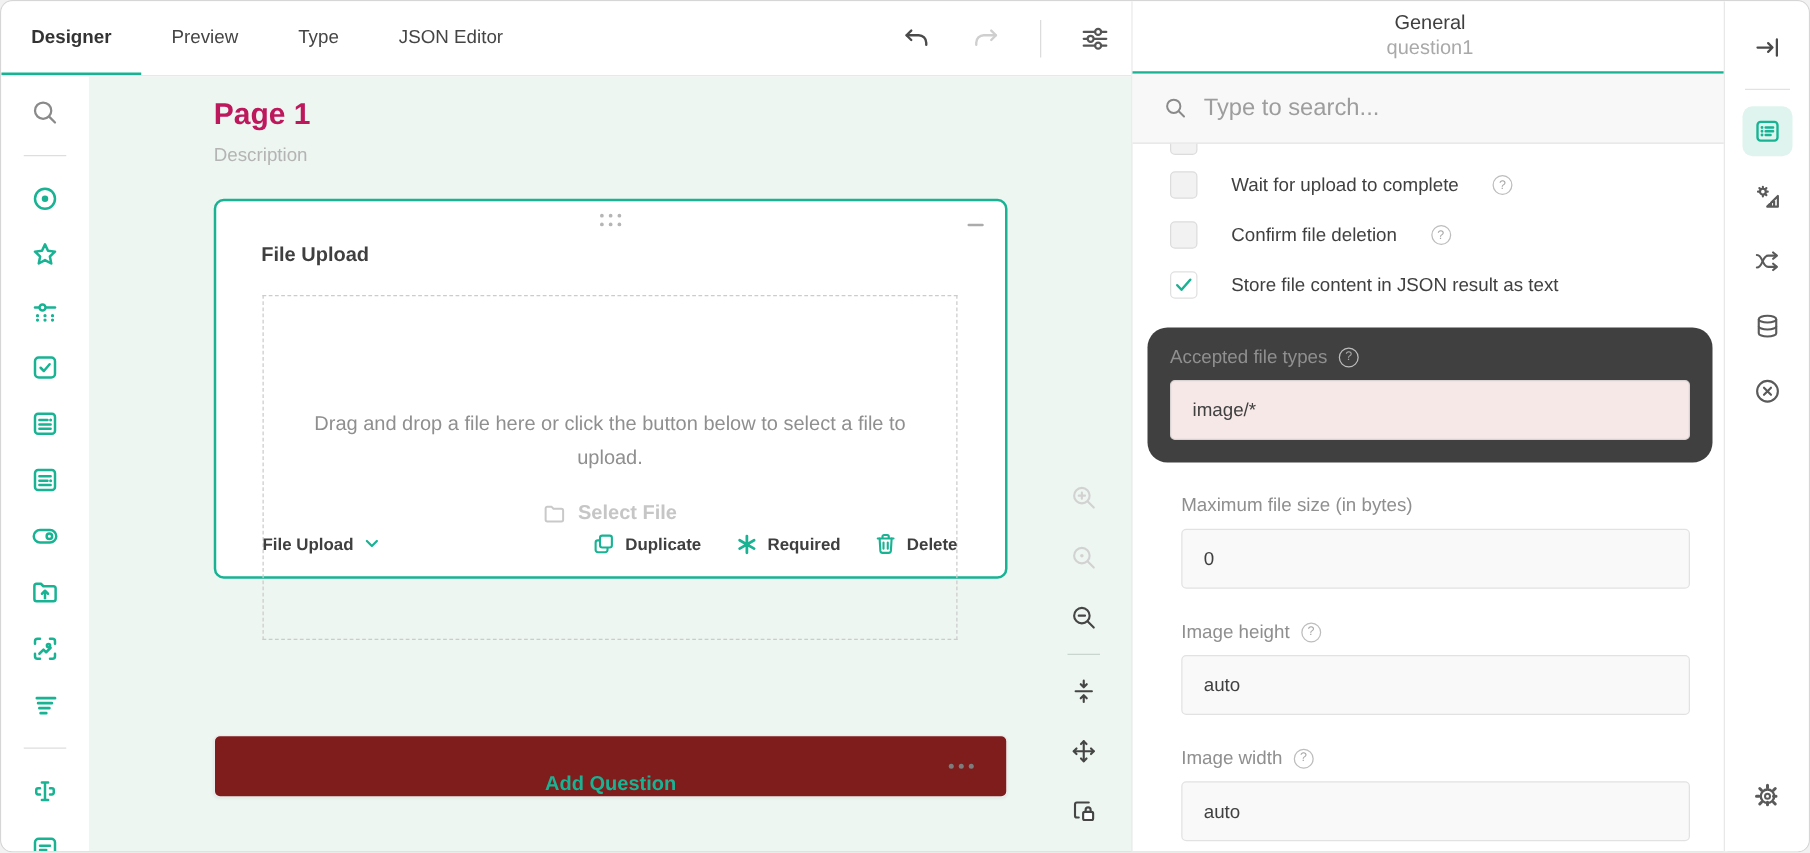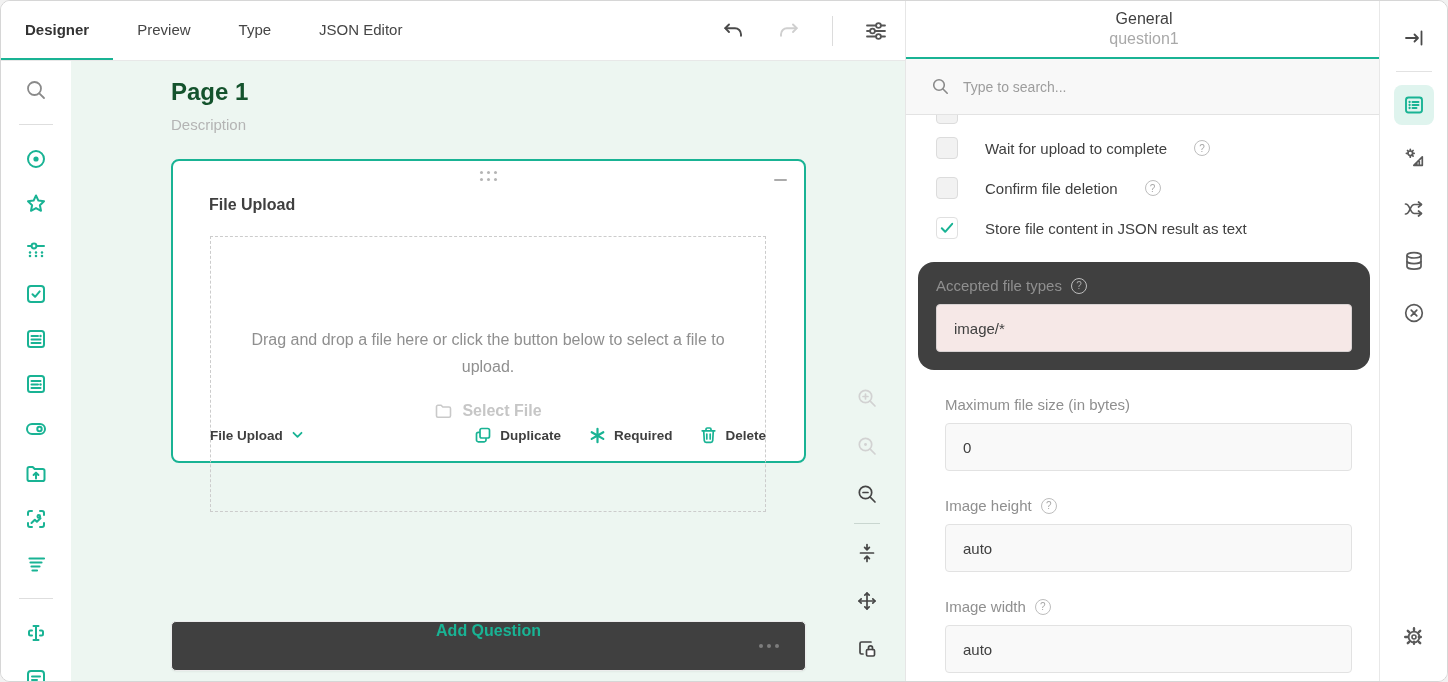--- a/index.html
+++ b/index.html
@@ -20,21 +20,21 @@
 
   
   .toolbox { position:absolute; left:0; top:60px; bottom:0; width:70px; background:#fff;
              display:flex; flex-direction:column; align-items:center; padding-top:16px; overflow:hidden; z-index:2; }
   .toolbox .tool { width:26px; height:26px; margin-bottom:19px; display:flex; align-items:center;
                    justify-content:center; cursor:pointer; flex:0 0 auto; }
   .toolbox hr { width:34px; border:none; border-top:1px solid #dedede; margin:2px 0 21px 0; }
 
   
   .canvas { position:absolute; left:70px; top:60px; width:834px; bottom:0; background:#edf6f1; }
-  .page-title { position:absolute; left:100px; top:17px; font-size:24px; font-weight:bold; color:#14532d; }
+  .page-title { position:absolute; left:100px; top:17px; font-size:24px; font-weight:bold; color:#be185d; }
   .page-desc  { position:absolute; left:100px; top:55px; font-size:15px; color:#b4b4b4; }
 
   .qcard { position:absolute; left:100px; top:98px; width:635px; height:304px; background:#fff;
            border:2px solid #19b394; border-radius:8px; }
   .drag-dots { position:absolute; left:50%; top:10px; transform:translateX(-50%);
                display:grid; grid-template-columns:repeat(3,4px); grid-auto-rows:4px; gap:3px; cursor:grab; }
   .drag-dots i { width:3px; height:3px; border-radius:50%; background:#b5b5b5; }
   .q-min { position:absolute; right:16px; top:12px; width:14px; height:14px; display:flex; align-items:center; cursor:pointer; }
   .q-min i { display:block; width:13px; height:2px; background:#ababab; border-radius:1px; }
   .q-title { position:absolute; left:36px; top:35px; font-size:16px; font-weight:bold; color:#3f3f3f; }
@@ -45,44 +45,44 @@
   .dz-text { max-width:490px; text-align:center; font-size:16px; line-height:1.65; color:#8f8f8f; }
   .dz-select { margin-top:22px; display:flex; align-items:center; gap:9px; color:#c6c6c6;
                font-size:16px; font-weight:bold; cursor:pointer; }
 
   .q-footer { position:absolute; left:37px; right:38px; bottom:17px; display:flex;
               align-items:center; justify-content:space-between; }
   .q-type { display:flex; align-items:center; gap:9px; font-size:13.5px; font-weight:bold; color:#3f3f3f; cursor:pointer; }
   .q-actions { display:flex; align-items:center; gap:28px; }
   .q-act { display:flex; align-items:center; gap:8px; font-size:13.5px; font-weight:bold; color:#3f3f3f; cursor:pointer; }
 
-  .add-q { position:absolute; left:100px; top:560px; width:635px; height:50px; background:#404040;
+  .add-q { position:absolute; left:100px; top:527px; width:635px; height:50px; background:#7f1d1d;
            border:1px solid #ececec; border-radius:5px; box-shadow:0 1px 2px rgba(0,0,0,.05);
-           display:flex; align-items:flex-start; justify-content:center; cursor:pointer; }
+           display:flex; align-items:flex-end; justify-content:center; cursor:pointer; }
   .add-q-label { font-size:16px; font-weight:bold; color:#19b394; }
   .add-q-menu { position:absolute; right:20px; top:50%; transform:translateY(-50%); display:flex; gap:4px;
                 padding:6px; cursor:pointer; }
   .add-q-menu i { width:4px; height:4px; border-radius:50%; background:#7d7d7d; }
 
   .zoombar { position:absolute; right:25px; top:324px; display:flex; flex-direction:column;
              align-items:center; }
   .zoombar .zb { width:26px; height:26px; margin-bottom:22px; display:flex; align-items:center;
                  justify-content:center; cursor:pointer; }
   .zoombar hr { width:26px; border:none; border-top:1px solid #c9d6d0; margin:-6px 0 16px 0; }
 
   
   .props { position:absolute; left:904px; top:0; width:477px; height:682px; background:#fff;
            border-left:1px solid #e6e6e6; }
   .props-header { height:58px; border-bottom:2px solid #19b394; display:flex; flex-direction:column;
                   align-items:center; justify-content:center; }
   .props-title { font-size:16px; color:#3f3f3f; }
   .props-sub { font-size:16px; color:#a9a9a9; margin-top:2px; }
   .props-search { height:56px; background:#f8f8f8; border-bottom:1px solid #e3e3e3;
                   display:flex; align-items:center; padding:0 16px 0 25px; gap:13px; }
-  .props-search input { flex:1; border:none; outline:none; background:transparent; font-size:14px;
+  .props-search input { flex:1; border:none; outline:none; background:transparent; font-size:19px;
                         color:#a21caf; font-family:"Liberation Sans",sans-serif; }
   .props-search input::placeholder { color:#9d9d9d; }
   .props-body { position:relative; height:565px; overflow:hidden; padding-top:13px; }
 
   .partial-check { position:absolute; top:-13px; left:30px; width:22px; height:22px;
                    background:#f2f2f2; border:1px solid #dcdcdc; border-radius:4px; }
 
   .chk-row { display:flex; align-items:center; gap:27px; padding:0 16px 0 30px; height:40px; cursor:pointer; }
   .chk { width:22px; height:22px; border-radius:4px; flex:0 0 auto;
          background:#f2f2f2; border:1px solid #dcdcdc; display:flex; align-items:center; justify-content:center; }

